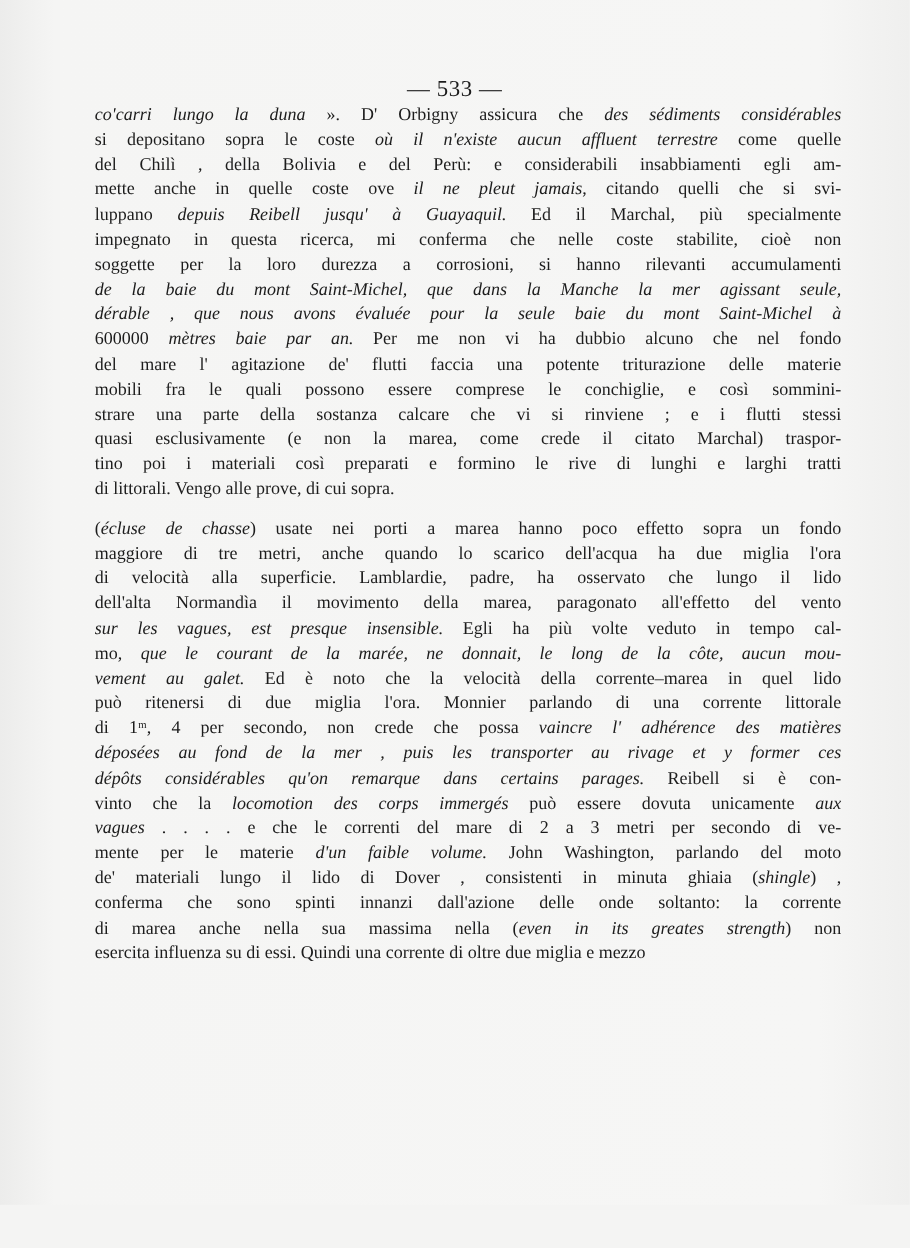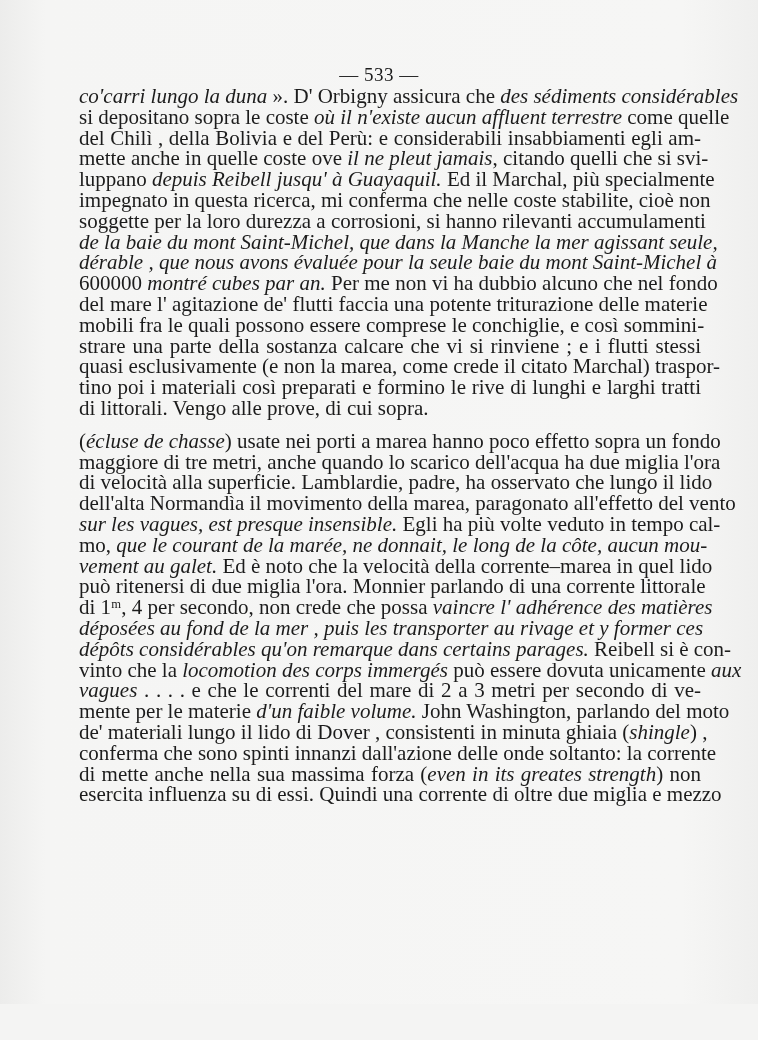--- a/index.html
+++ b/index.html
@@ -13,21 +13,21 @@
   .page {
     position: absolute; left: 0; top: 0; width: 758px; height: 1004px;
     background: linear-gradient(90deg, #ececeb 0%, #f5f5f4 6%, #f6f6f5 90%, #efefee 100%);
   }
   .page-number {
     position: absolute; top: 64px; left: 0; width: 758px;
     text-align: center; font-size: 19px; letter-spacing: 0.5px;
   }
   .body-text {
     position: absolute; left: 79px; top: 86px; width: 622px;
-    font-size: 21px; line-height: 20.8px; text-align: justify;
+    font-size: 15px; line-height: 20.8px; text-align: justify;
   }
   .line { display: block; white-space: nowrap; text-align-last: justify; text-align: justify; }
   .line.last { text-align-last: left; }
   .line.indent { padding-left: 36px; }
   .para-gap { height: 12px; }
   i { font-style: italic; }
 </style>
 </head>
 <body>
 
@@ -37,21 +37,21 @@
       <div>
         <span class="line"><i>co'carri lungo la duna</i><span> ». D' Orbigny assicura che </span><i>des sédiments considérables</i></span>
         <span class="line"><span>si depositano sopra le coste </span><i>où il n'existe aucun affluent  terrestre</i><span> come quelle</span></span>
         <span class="line"><span>del Chilì , della Bolivia e del Perù: e considerabili insabbiamenti  egli  am-</span></span>
         <span class="line"><span>mette anche in quelle coste ove </span><i>il ne pleut jamais</i><span>, citando quelli che si svi-</span></span>
         <span class="line"><span>luppano </span><i>depuis Reibell jusqu' à Guayaquil.</i><span> Ed il Marchal, più specialmente</span></span>
         <span class="line"><span>impegnato in questa ricerca, mi conferma che nelle coste stabilite, cioè non</span></span>
         <span class="line"><span>soggette per la loro durezza a corrosioni, si hanno rilevanti accumulamenti</span></span>
         <span class="line"><i>de la baie du mont Saint-Michel, que dans la Manche la mer agissant seule,</i></span>
         <span class="line"><i>dérable ,  que nous avons évaluée pour la seule baie du  mont  Saint-Michel  à</i></span>
-        <span class="line"><span>600000 </span><i>montré cubes par an.</i><span> Per me non vi ha dubbio alcuno che nel fondo</span></span>
+        <span class="line"><span>600000 </span><i>mètres baie par an.</i><span> Per me non vi ha dubbio alcuno che nel fondo</span></span>
         <span class="line"><span>del mare l' agitazione de' flutti faccia una potente triturazione delle materie</span></span>
         <span class="line"><span>mobili fra le quali possono essere comprese le conchiglie, e così  sommini-</span></span>
         <span class="line"><span>strare una parte della sostanza calcare che vi  si rinviene ;  e i flutti  stessi</span></span>
         <span class="line"><span>quasi esclusivamente (e non la marea, come crede il citato Marchal) traspor-</span></span>
         <span class="line"><span>tino poi i materiali così preparati e formino le rive di lunghi e larghi tratti</span></span>
         <span class="line last"><span>di littorali. Vengo alle prove, di cui sopra.</span></span>
       </div>
       <div class="para-gap"></div>
       <div>
         <span class="line"><span>(</span><i>écluse de chasse</i><span>) usate nei porti a marea hanno poco effetto sopra un fondo</span></span>
@@ -63,17 +63,17 @@
         <span class="line"><i>vement au galet.</i><span> Ed è noto che la velocità della corrente–marea in quel lido</span></span>
         <span class="line"><span>può ritenersi di due miglia l'ora. Monnier parlando di una corrente littorale</span></span>
         <span class="line"><span>di 1ᵐ, 4 per secondo, non crede che possa </span><i>vaincre l' adhérence des matières</i></span>
         <span class="line"><i>déposées au fond de la mer ,  puis les transporter au rivage et y former  ces</i></span>
         <span class="line"><i>dépôts considérables qu'on remarque dans certains parages.</i><span> Reibell si è  con-</span></span>
         <span class="line"><span>vinto che la </span><i>locomotion des corps immergés</i><span> può essere dovuta unicamente </span><i>aux</i></span>
         <span class="line"><i>vagues</i><span> . . . . e che le correnti del mare di 2 a 3 metri per secondo di ve-</span></span>
         <span class="line"><span>mente per le materie </span><i>d'un faible volume.</i><span> John Washington, parlando del moto</span></span>
         <span class="line"><span>de' materiali lungo il lido di Dover , consistenti in minuta ghiaia (</span><i>shingle</i><span>) ,</span></span>
         <span class="line"><span>conferma che sono spinti innanzi dall'azione delle onde soltanto: la corrente</span></span>
-        <span class="line"><span>di mette anche nella sua massima forza (</span><i>even in its greates strength</i><span>) non</span></span>
+        <span class="line"><span>di marea anche nella sua massima nella (</span><i>even in its greates strength</i><span>) non</span></span>
         <span class="line last"><span>esercita influenza su di essi. Quindi una corrente di oltre due miglia e mezzo</span></span>
       </div>
     </div>
 </div>
 
 </body></html>

